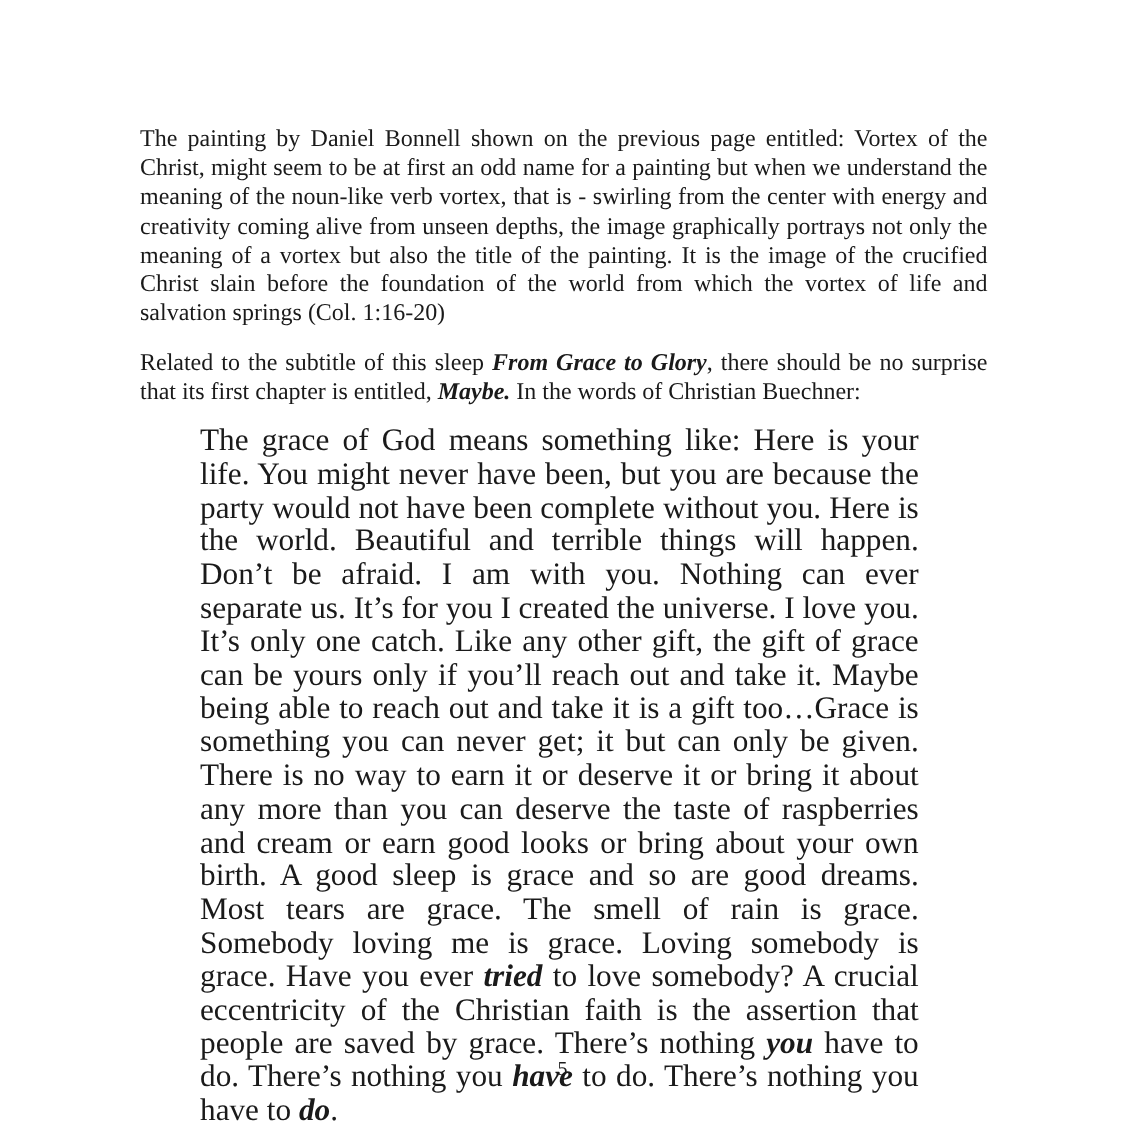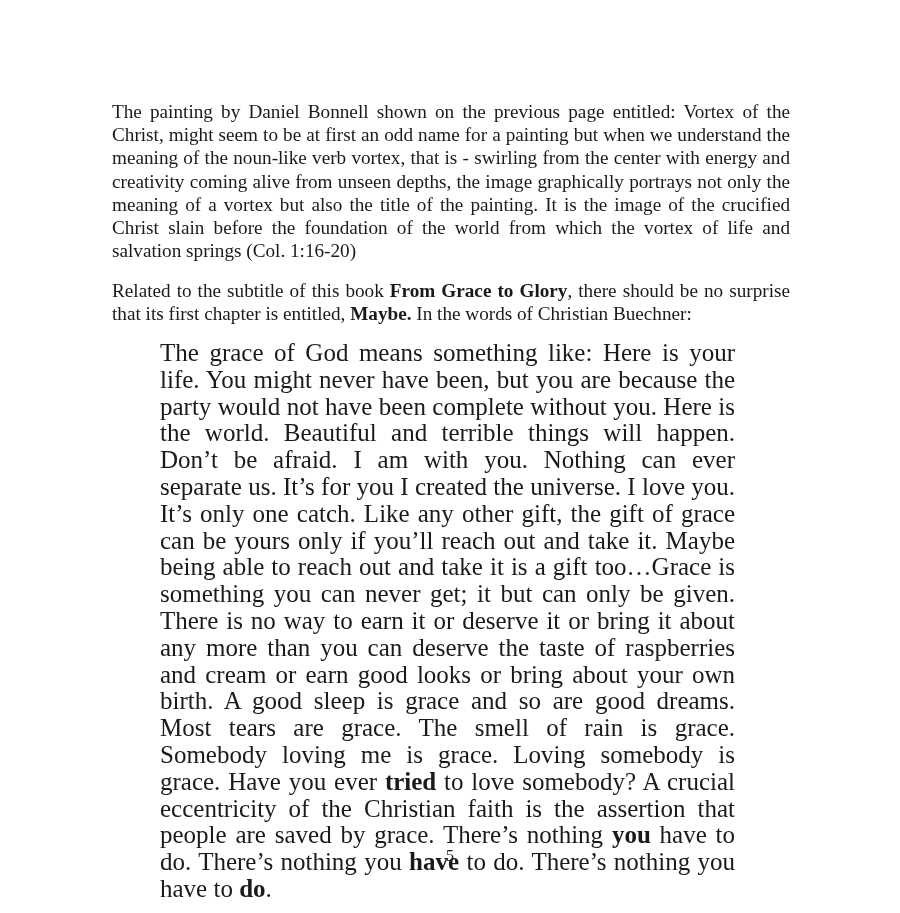--- a/index.html
+++ b/index.html
@@ -13,30 +13,30 @@
     font-size: 19.2px; line-height: 23.2px;
     text-align: justify; margin: 0;
   }
   #p1 { top: 100px; }
   #p2 { top: 279px; }
   .quote {
     position: absolute; left: 160px; width: 575px; top: 340px;
     font-size: 25px; line-height: 26.8px;
     text-align: justify; margin: 0;
   }
-  .bi { font-weight: bold; }
+  .bi { font-weight: bold; font-style: italic; }
   .pagenum {
     position: absolute; top: 846px; left: 0; width: 900px; text-align: center;
     font-size: 16px; line-height: 20px;
   }
 </style>
 </head>
 <body>
 
 <div class="page">
   <p class="para" id="p1"><span>The painting by Daniel Bonnell shown on the previous page entitled: Vortex of the Christ, might seem to be at first an odd name for a painting but when we understand the meaning of the noun-like verb vortex, that is - swirling from the center with energy and creativity coming alive from unseen depths, the image graphically portrays not only the meaning of a vortex but also the title of the painting.  It is the image of the crucified Christ slain before the foundation of the world from which the vortex of life and salvation springs (Col. 1:16-20)</span></p>
 
-  <p class="para" id="p2"><span>Related to the subtitle of this book </span><span class="bi">From Grace to Glory</span><span>, there should be no surprise that its first chapter is entitled, </span><span class="bi">Maybe.</span><span> In the words of Christian Buechner:</span></p>
+  <p class="para" id="p2"><span>Related to the subtitle of this sleep </span><span class="bi">From Grace to Glory</span><span>, there should be no surprise that its first chapter is entitled, </span><span class="bi">Maybe.</span><span> In the words of Christian Buechner:</span></p>
 
   <p class="quote"><span>The grace of God means something like: Here is your life. You might never have been, but you are because the party would not have been complete without you. Here is the world. Beautiful and terrible things will happen. Don’t be afraid. I am with you. Nothing can ever separate us. It’s for you I created the universe. I love you. It’s only one catch. Like any other gift, the gift of grace can be yours only if you’ll reach out and take it. Maybe being able to reach out and take it is a gift too…Grace is something you can never get; it but can only be given. There is no way to earn it or deserve it or bring it about any more than you can deserve the taste of raspberries and cream or earn good looks or bring about your own birth. A good sleep is grace and so are good dreams. Most tears are grace. The smell of rain is grace. Somebody loving me is grace. Loving somebody is grace. Have you ever </span><span class="bi">tried</span><span> to love somebody?  A crucial eccentricity of the Christian faith is the assertion that people are saved by grace. There’s nothing </span><span class="bi">you</span><span> have to do. There’s nothing you </span><span class="bi">have</span><span> to do. There’s nothing you have to </span><span class="bi">do</span><span>.</span></p>
 
   <div class="pagenum">5</div>
 </div>
 
 </body></html>

